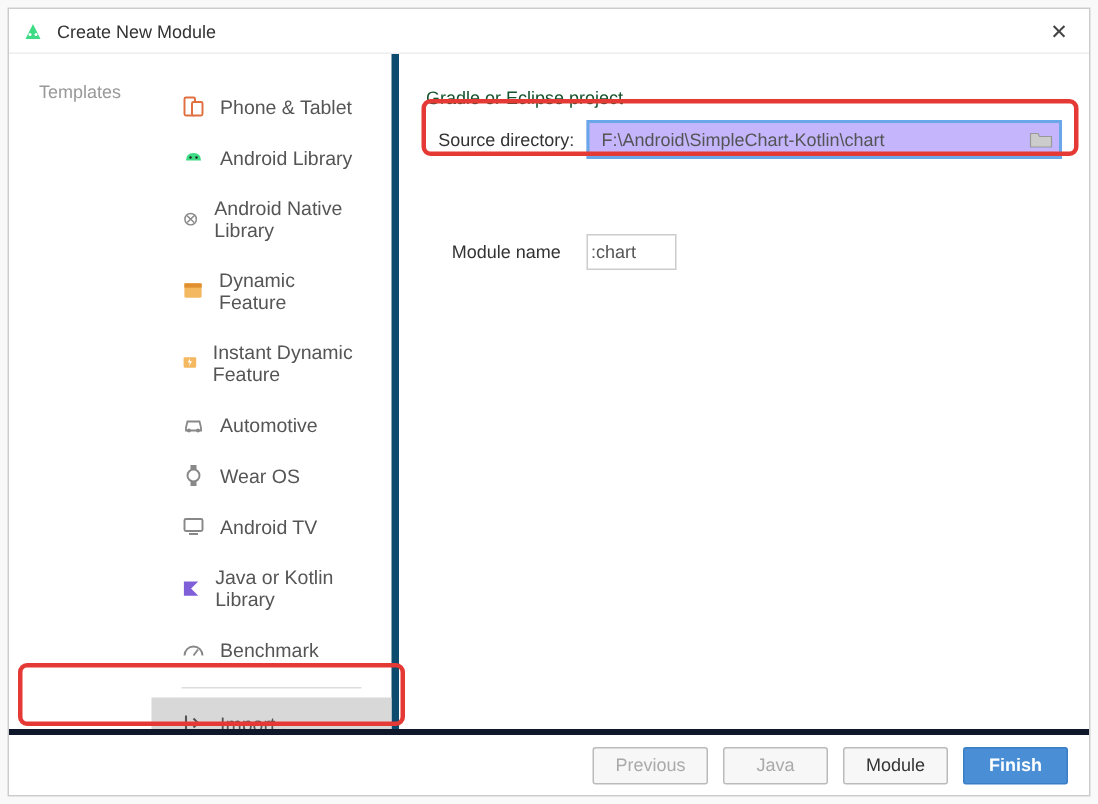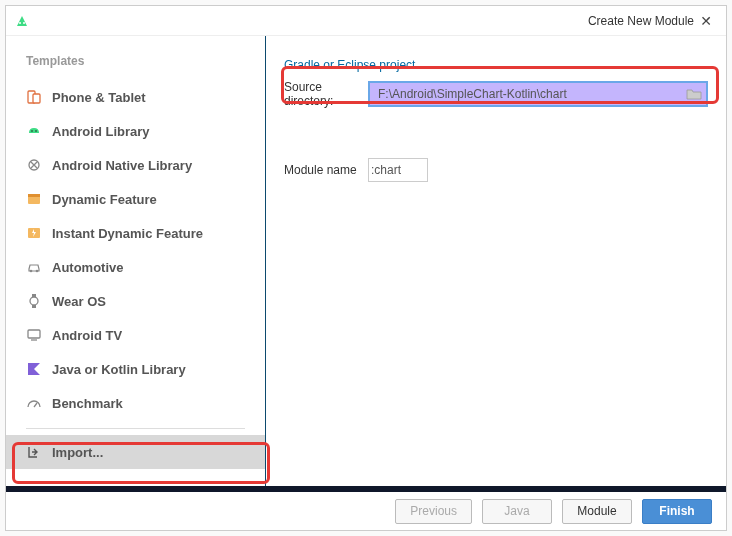--- a/index.html
+++ b/index.html
@@ -20,21 +20,20 @@
       display: flex;
       flex-direction: column;
       position: relative;
     }
     .titlebar {
       height: 30px;
       display: flex;
       align-items: center;
       padding: 0 8px;
       border-bottom: 1px solid #eee;
-      text-align: right;
     }
     .titlebar .app-icon {
       width: 16px;
       height: 16px;
       margin-right: 8px;
     }
     .titlebar .title {
       flex: 1;
       font-size: 12px;
       color: #333;
@@ -49,25 +48,24 @@
       color: #444;
       cursor: pointer;
     }
     .content {
       flex: 1;
       display: flex;
       overflow: hidden;
     }
     .sidebar {
       width: 260px;
-      border-right: 1px solid #0c4a6e;
+      border-right: 5px solid #0c4a6e;
       padding: 18px 0 8px 0;
       display: flex;
-      flex-direction: column;
-      font-weight: bold;
+      flex-direction: row;
     }
     .sidebar-header {
       color: #999;
       font-size: 12px;
       padding: 0 20px 12px 20px;
     }
     .template-list {
       list-style: none;
       flex: 1;
     }
@@ -100,33 +98,34 @@
       border: 3px solid #e53935;
       border-radius: 6px;
       pointer-events: none;
     }
     .main {
       flex: 1;
       padding: 22px 18px;
       position: relative;
     }
     .section-label {
-      color: #0369a1;
+      color: #14532d;
       font-size: 12px;
       margin-bottom: 8px;
     }
     .field-row {
       display: flex;
       align-items: center;
       margin-bottom: 10px;
     }
     .field-label {
-      width: 84px;
+      width: 107px;
       color: #333;
       font-size: 12px;
+      text-align: center;
     }
     .source-input {
       flex: 1;
       height: 26px;
       border: 2px solid #6aa7e8;
       background: #c4b5fd;
       padding: 0 30px 0 8px;
       font-size: 12px;
       color: #555;
       position: relative;
@@ -151,21 +150,21 @@
       border: 1px solid #ccc;
       padding: 0 2px;
       font-size: 12px;
       color: #555;
     }
     .module-row {
       margin-top: 50px;
     }
     .footer {
       height: 44px;
-      border-top: 6px solid #0f172a;
+      border-top: 4px solid #0f172a;
       display: flex;
       align-items: center;
       justify-content: flex-end;
       padding: 0 14px;
       gap: 10px;
     }
     .btn {
       height: 25px;
       min-width: 70px;
       padding: 0 14px;

